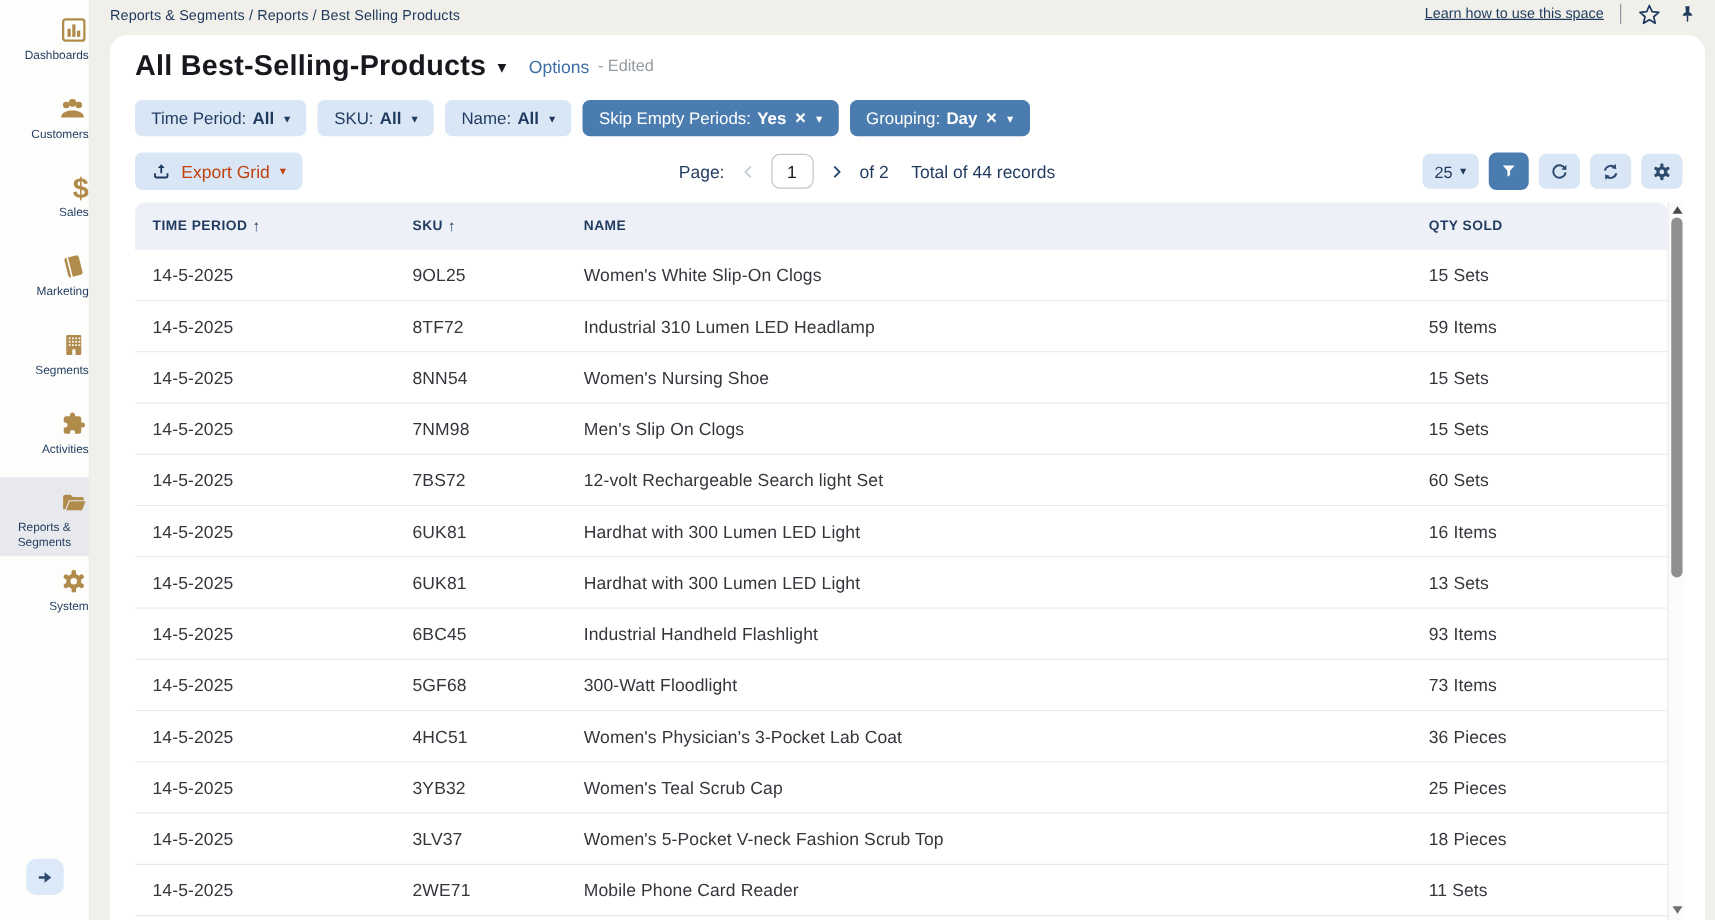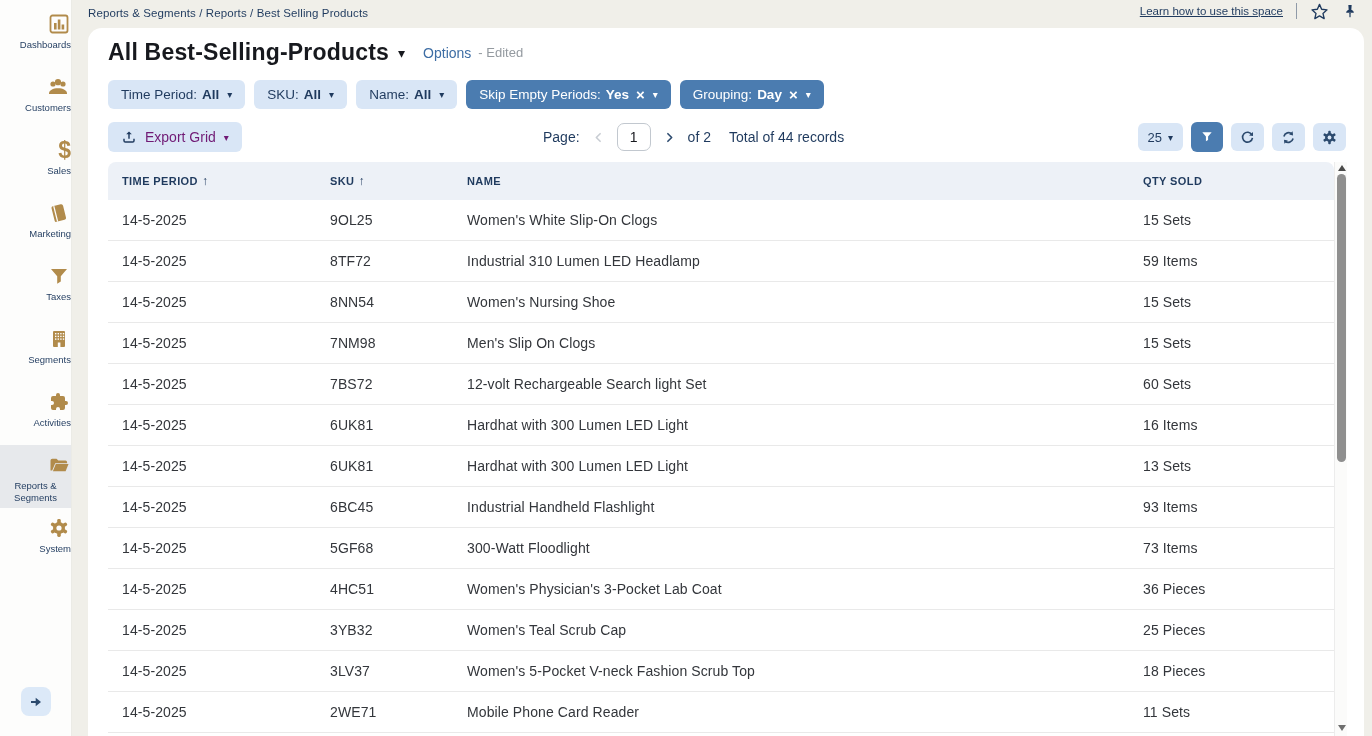--- a/index.html
+++ b/index.html
@@ -71,21 +71,21 @@
   .chip b { font-weight:bold; }
   .chip .caret { font-size:10px; margin-left:3px; }
   .chip.dark { background:#4b7cb0; color:#ffffff; }
   .chip .chip-x { font-weight:bold; font-size:15px; line-height:1; margin-left:2px; cursor:pointer; }
 
   
   .toolbar { position:absolute; left:0; top:94px; width:100%; height:30px; }
   .export-btn {
     position:absolute; left:20px; top:0; height:30px;
     background:#d9e6f6; border:none; border-radius:6px; padding:0 13px;
-    display:flex; align-items:center; gap:8px; font-size:14px; color:#701a75;
+    display:flex; align-items:center; gap:8px; font-size:14px; color:#c2410c;
     cursor:pointer; font-family:inherit;
   }
   .export-btn .caret { font-size:10px; }
   .pagination {
     position:absolute; left:455px; top:0; height:30px;
     display:flex; align-items:center; gap:10px; font-size:14px; color:#1f3a5e;
   }
   .pg-chev { background:none; border:none; cursor:pointer; padding:0 2px; display:flex; }
   .page-input {
     width:34px; height:28px; border:1px solid #c2c8cf; border-radius:7px;
@@ -182,28 +182,20 @@
       <svg width="24" height="24" viewBox="0 0 24 24">
           <g transform="rotate(-14 12 12)">
             <path d="M7.5 4h8.2a2 2 0 0 1 2 2v12a2 2 0 0 1-2 2H7.5A1.6 1.6 0 0 1 5.9 18.4V5.6A1.6 1.6 0 0 1 7.5 4z" fill="#b18b4b"></path>
             <line x1="8.6" y1="4" x2="8.6" y2="20" stroke="#fdfdfc" stroke-width="1.3"></line>
           </g>
         </svg>
     </span>
     <span class="lbl">Marketing</span>
   </div>
 
-  <div class="side-item">
-    <span class="icn">
-      <svg width="24" height="24" viewBox="0 0 24 24">
-          <path d="M4 5h16l-6.2 7.3v5.2l-3.6 2.3v-7.5z" fill="#b18b4b"></path>
-        </svg>
-    </span>
-    <span class="lbl">Taxes</span>
-  </div>
 
   <div class="side-item">
     <span class="icn">
       <svg width="24" height="24" viewBox="0 0 24 24">
           <rect x="6" y="4" width="12" height="16" rx="1" fill="#b18b4b"></rect>
       <g fill="#fdfdfc">
             <rect x="8" y="6" width="1.4" height="1.4"></rect>
             <rect x="10.6" y="6" width="1.4" height="1.4"></rect>
             <rect x="13.2" y="6" width="1.4" height="1.4"></rect>
             <rect x="15.8" y="6" width="1.4" height="1.4"></rect>

